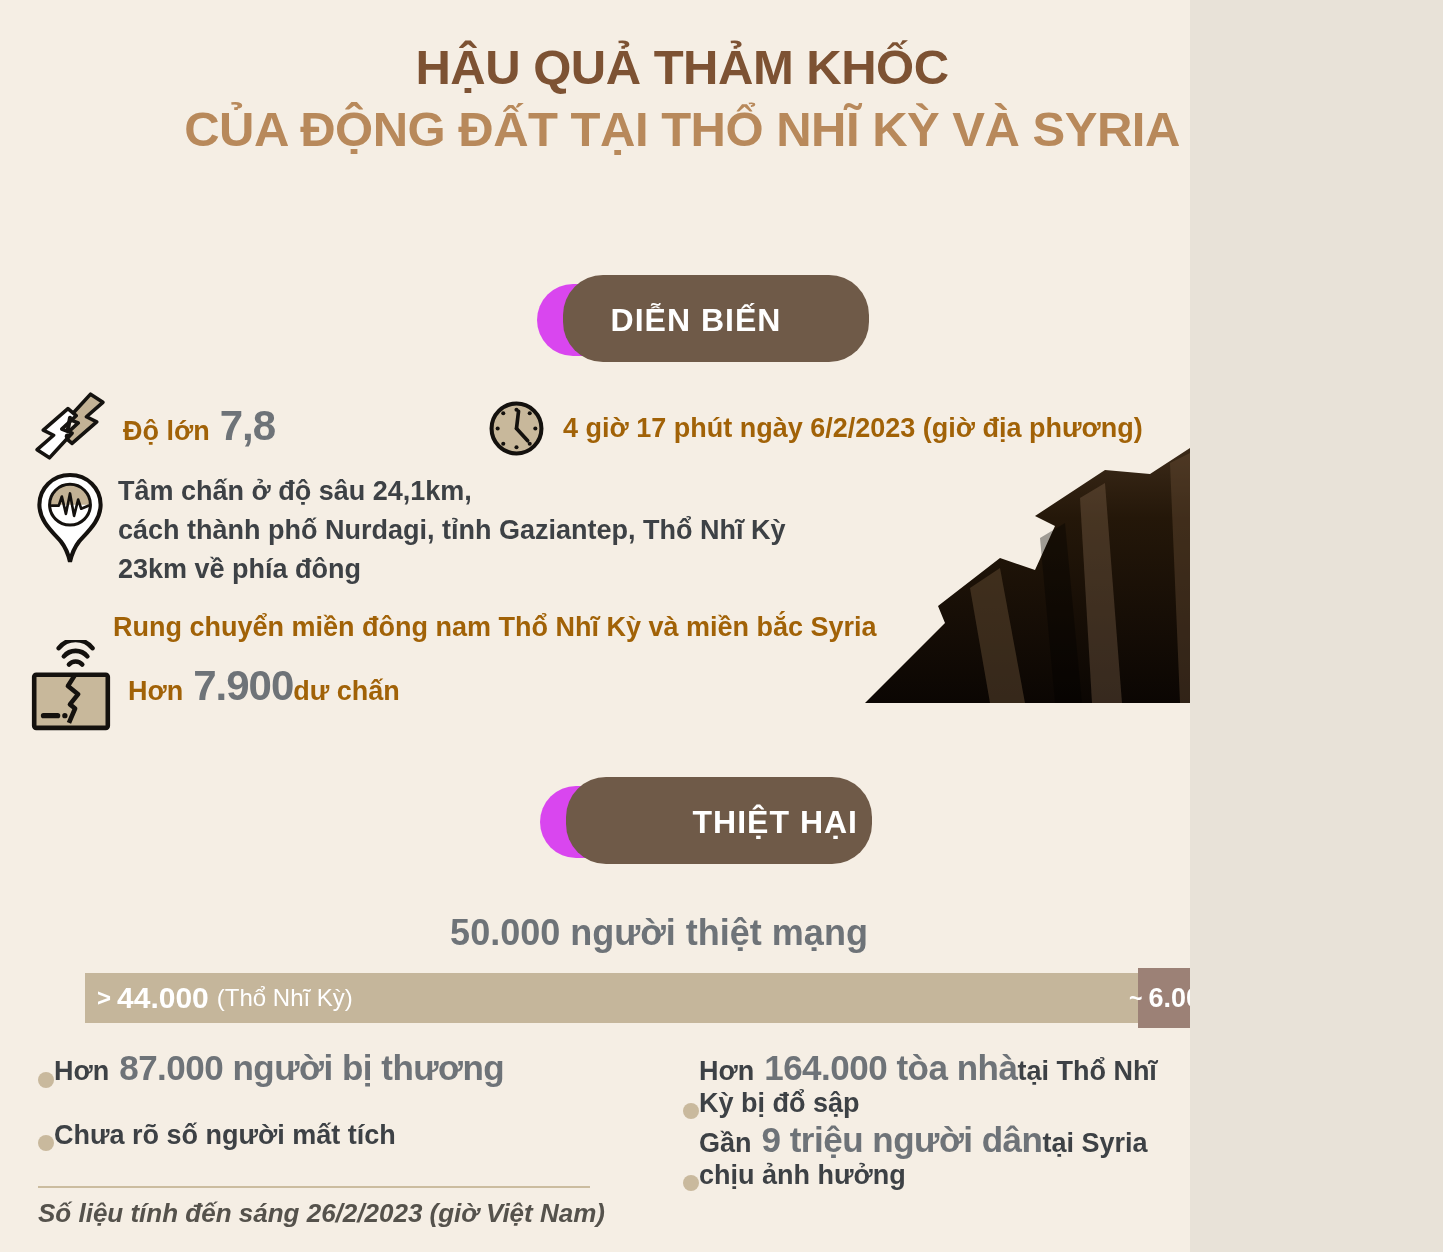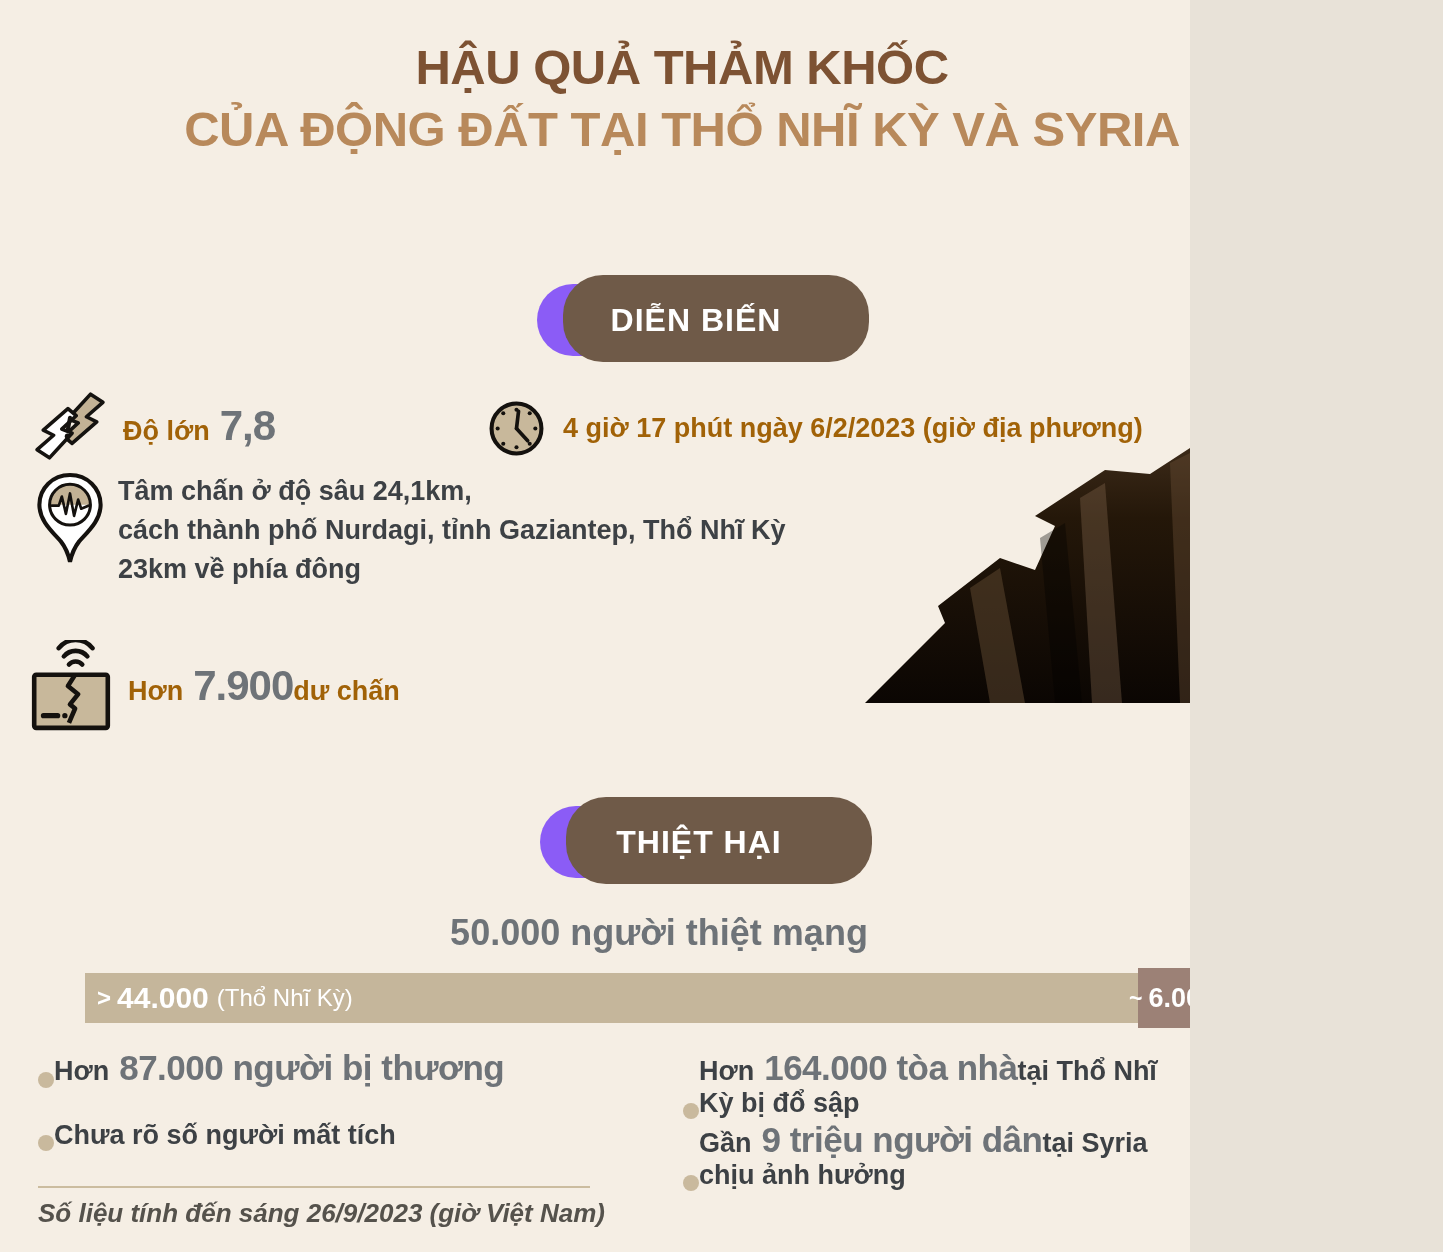--- a/index.html
+++ b/index.html
@@ -13,31 +13,31 @@
     position:absolute; top:36px; left:0; width:1364px; text-align:center;
     font-weight:bold; line-height:62px; letter-spacing:-0.5px;
   }
   .title .l1{font-size:49px; color:#7d5233;}
   .title .l2{font-size:49px; color:#b8895b;}
   
   .crack{position:absolute; left:850px; top:118px; width:593px; height:590px; z-index:0; pointer-events:none;}
   
   .badge{
     position:absolute; width:318px; height:72px; z-index:1;
-    background:#8b5cf6; border-radius:40px;
+    background:#d946ef; border-radius:40px;
     display:flex; align-items:center; justify-content:center;
     color:#ffffff; font-size:32px; font-weight:bold; letter-spacing:1px;
   }
   .badge::before{
     content:""; position:absolute; z-index:-1;
     left:26px; right:-14px; top:-9px; bottom:-6px;
     background:#6f5a48; border-radius:40px;
   }
   .badge.events{left:537px; top:284px;}
-  .badge.damage{left:540px; top:806px;}
+  .badge.damage{left:540px; top:786px;justify-content:flex-end;}
   
   .row{position:absolute; display:flex; align-items:center; z-index:1;}
   .t{font-size:27px; font-weight:bold; color:#a16207;}
   .num{font-size:42px; font-weight:bold; color:#6e7378; letter-spacing:-1px;}
   .row-mag{left:33px; top:392px; gap:16px;}
   .row-clock{left:488px; top:400px; gap:18px;}
   .row-epi{left:36px; top:472px; gap:14px; align-items:flex-start;}
   .epi-text{font-size:27px; font-weight:bold; color:#3d4145; line-height:39px;}
   .row-shake{left:113px; top:612px;}
   .row-after{left:30px; top:640px; gap:16px;}
@@ -166,20 +166,23 @@
       <circle cx="33" cy="32" r="20" fill="none" stroke="#14110e" stroke-width="3"></circle>
       <polyline points="15,33 22,33 25,24 29,41 33,21 37,43 41,27 44,36 51,33" fill="none" stroke="#14110e" stroke-width="2.6" stroke-linejoin="round" stroke-linecap="round"></polyline>
     </svg>
     <div class="epi-text">
       <div>Tâm chấn ở độ sâu 24,1km,</div>
       <div>cách thành phố Nurdagi, tỉnh Gaziantep, Thổ Nhĩ Kỳ</div>
       <div>23km về phía đông</div>
     </div>
   </div>
 
+  <div class="row row-shake">
+    <span class="t">Rung chuyển miền đông nam Thổ Nhĩ Kỳ và miền bắc Syria</span>
+  </div>
 
   <div class="row row-after">
     <svg class="icon" width="82" height="92" viewBox="0 0 80 90">
       <path d="M38,24 A8.5,8.5 0 0 1 51,24" fill="none" stroke="#14110e" stroke-width="4.5" stroke-linecap="round"></path>
       <path d="M33,16 A15,15 0 0 1 56,16" fill="none" stroke="#14110e" stroke-width="4.5" stroke-linecap="round"></path>
       <path d="M28,8 A21,21 0 0 1 61,8" fill="none" stroke="#14110e" stroke-width="4.5" stroke-linecap="round"></path>
       <rect x="4" y="34" width="72" height="52" rx="2" fill="#c8b89b" stroke="#14110e" stroke-width="4.5"></rect>
       <polyline points="44,34 37,45 47,53 39,63 44,67 38,81" fill="none" stroke="#14110e" stroke-width="4.5" stroke-linejoin="round"></polyline>
       <line x1="13" y1="74" x2="27" y2="74" stroke="#14110e" stroke-width="5" stroke-linecap="round"></line>
       <circle cx="34" cy="74" r="2.6" fill="#14110e"></circle>
@@ -228,15 +231,15 @@
   </div>
 
   <div class="bullet p4">
     <span class="dot"></span>
     <div>
       <span class="b-small sp-r">Gần</span><span class="b-big">9 triệu người dân</span><span class="b-small sp-l">tại Syria chịu ảnh hưởng</span>
     </div>
   </div>
 
   <div class="foot-line"></div>
-  <div class="foot-note">Số liệu tính đến sáng 26/9/2023 (giờ Việt Nam)</div>
+  <div class="foot-note">Số liệu tính đến sáng 26/2/2023 (giờ Việt Nam)</div>
 
 </div>
 
 </body></html>

